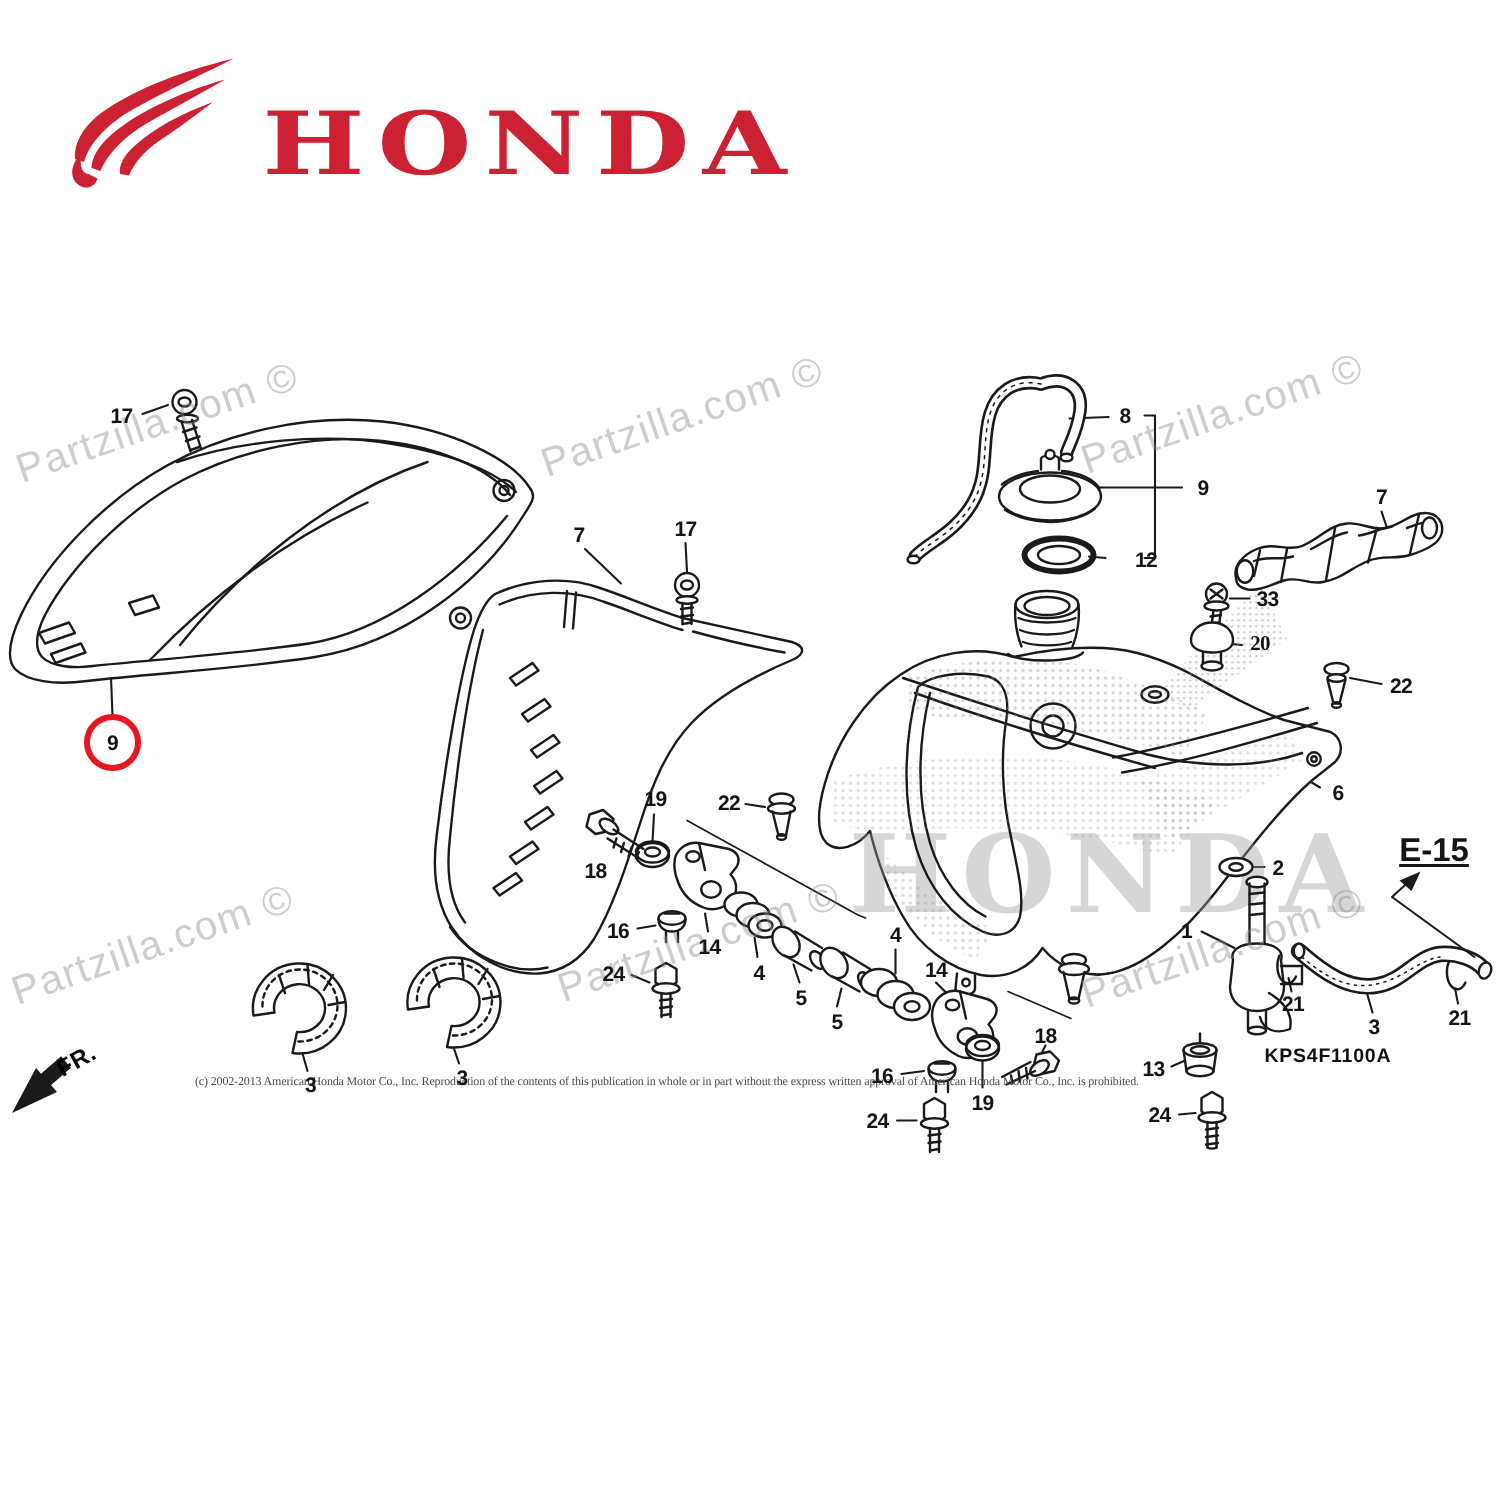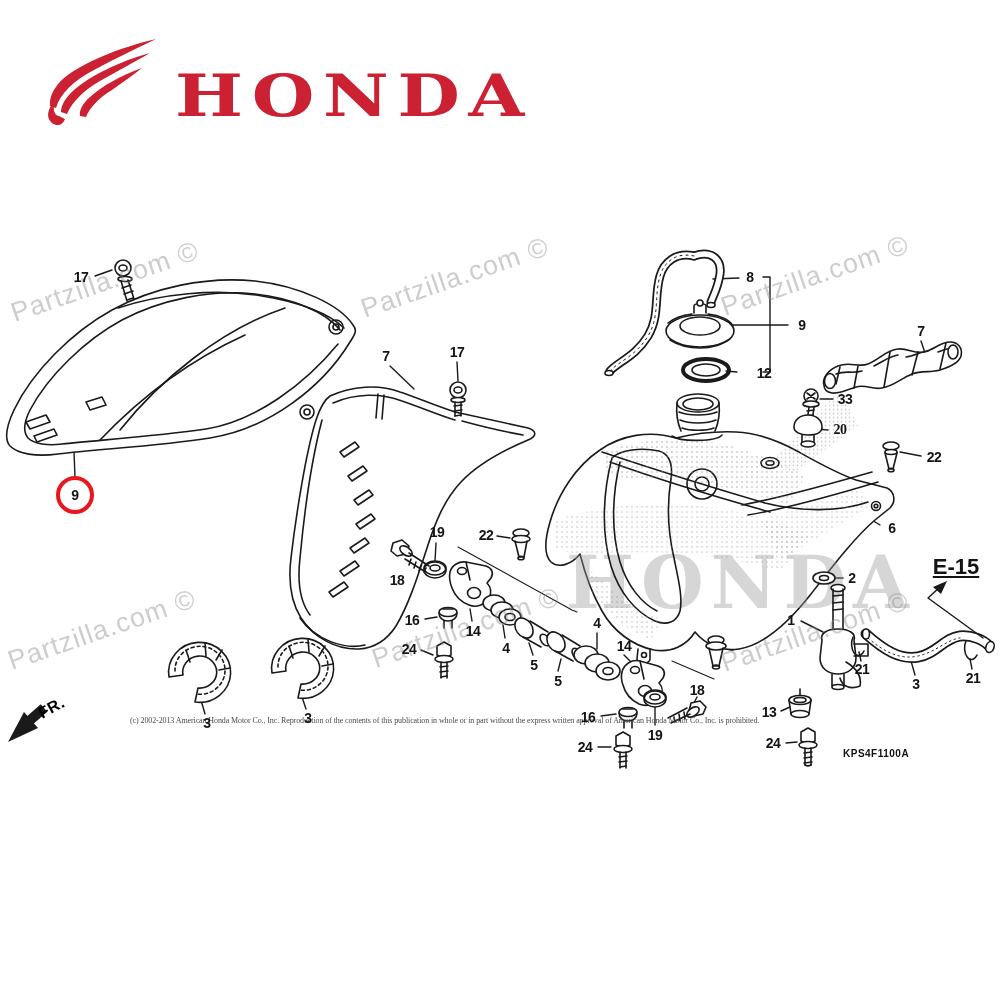--- a/index.html
+++ b/index.html
@@ -34,21 +34,21 @@
   .part-label.ref { font-size:22px; letter-spacing:0;text-decoration:underline; }
   .fr-label {
     position:absolute; left:38px; top:699px; font-size:16px; font-weight:bold;
     color:#000; transform:rotate(-29deg); z-index:5; letter-spacing:0.5px;
   }
   .copyright {
     position:absolute; left:130px; top:716px; width:745px;
     font-size:8px; letter-spacing:-0.1px; color:#4b4b4b; white-space:nowrap; z-index:2;font-family:Liberation Serif, serif;
   }
   .diagram-code {
-    position:absolute; left:843px; top:748px; font-size:10px; font-weight:bold;
+    position:absolute; left:843px; top:696px; font-size:13px; font-weight:bold;
     color:#111; letter-spacing:0.5px; z-index:5;
   }
 </style>
 </head>
 <body>
 
 <div class="stage">
 
   <svg class="wing" width="118" height="98" viewBox="0 0 118 98">
     <g fill="var(--red)">

